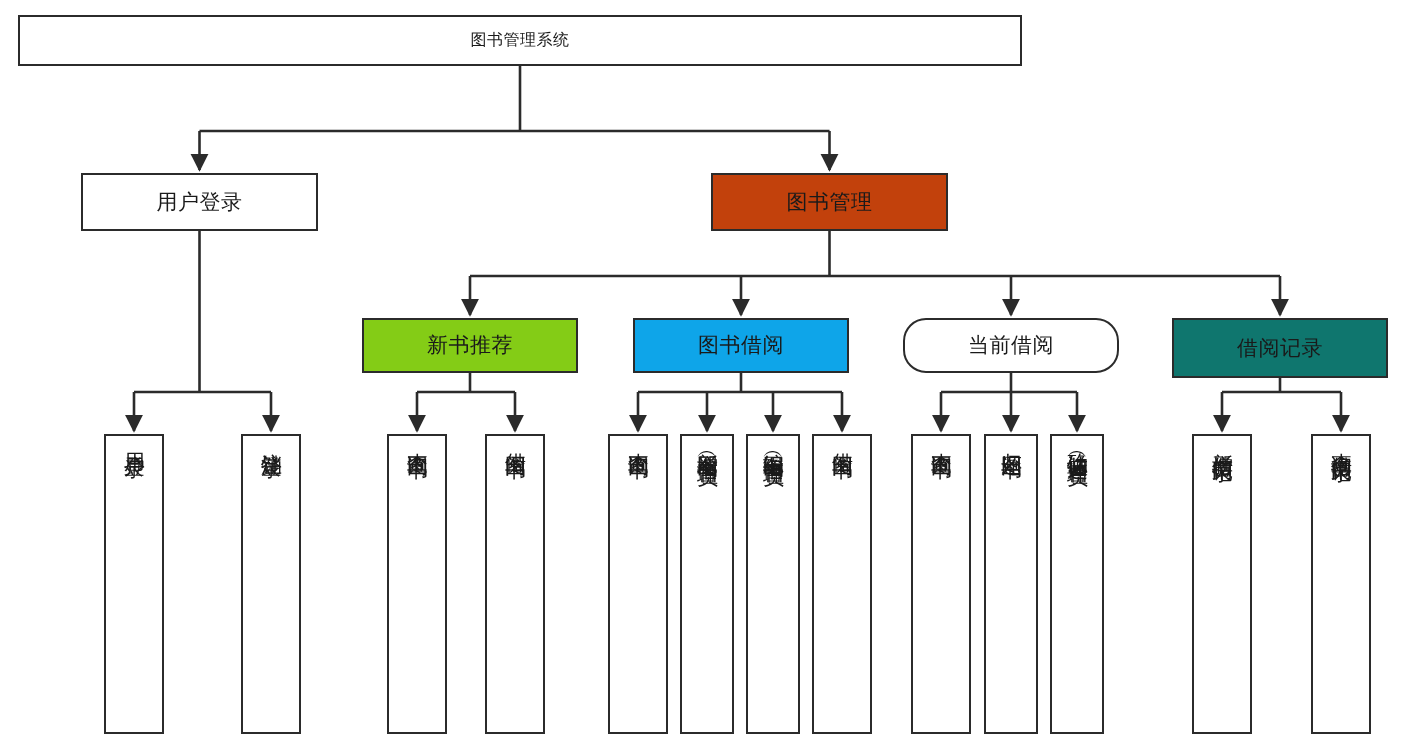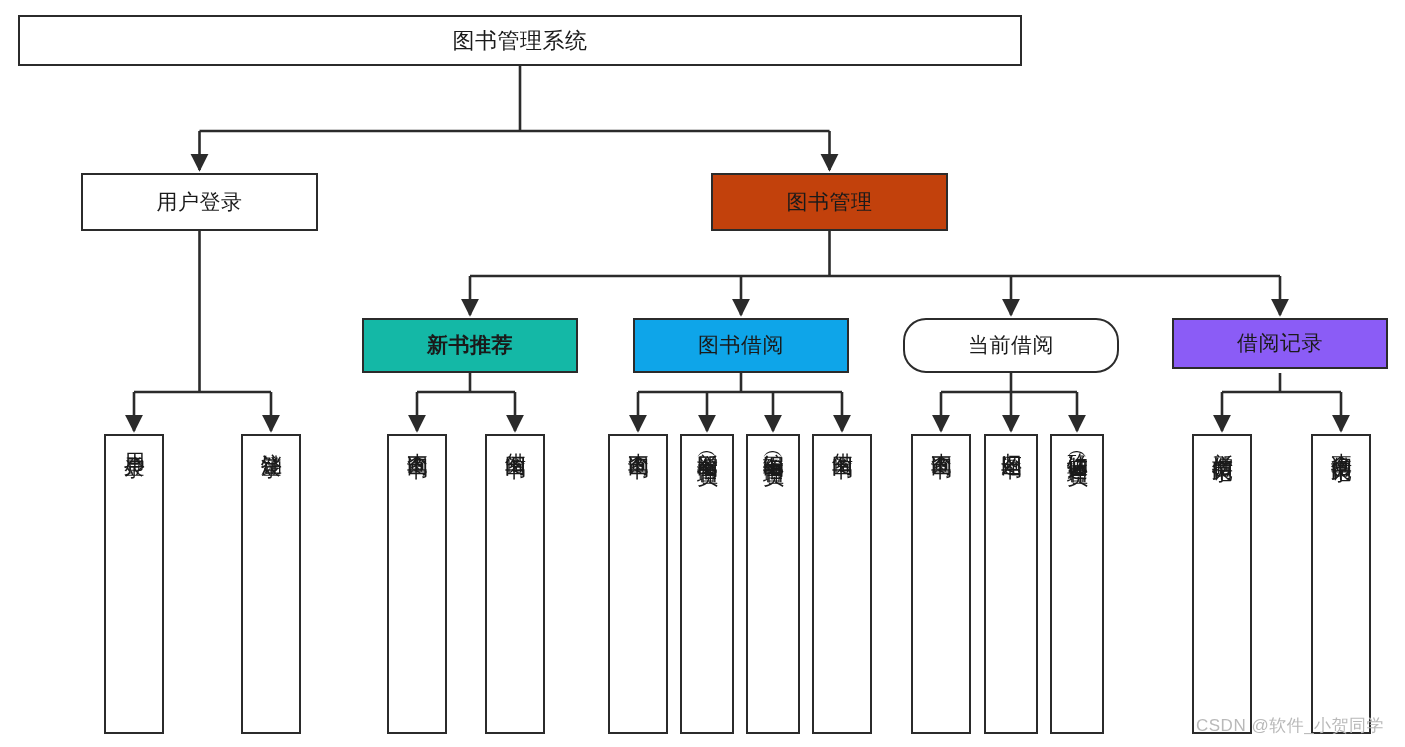--- a/index.html
+++ b/index.html
@@ -48,21 +48,21 @@
   }
   .node.vertical .label {
     writing-mode: vertical-rl;
     text-orientation: upright;
     -webkit-writing-mode: vertical-rl;
     font-size: 21px;
     line-height: 1.18;
     letter-spacing: 2px;
     white-space: nowrap;
   }
-  .node.root .label { font-size: 22px; }
+  .node.root .label { font-size: 16px; }
   .watermark {
     position: absolute;
     font-size: 17px;
     color: #b9b9b9;
     white-space: nowrap;
     letter-spacing: 0.5px;
   }
 </style>
 </head>
 <body>
@@ -115,30 +115,30 @@
   <div id="node-layer">
       <div class="node root" style="left: 18px; top: 15px; width: 1004px; height: 51px; border-color: rgb(43, 43, 43); background: rgb(255, 255, 255);">
         <span class="label">图书管理系统</span>
       </div>
       <div class="node" style="left: 81px; top: 173px; width: 237px; height: 58px; border-color: rgb(43, 43, 43); background: rgb(255, 255, 255);">
         <span class="label">用户登录</span>
       </div>
       <div class="node" style="left: 711px; top: 173px; width: 237px; height: 58px; border-color: rgb(43, 43, 43); background: #c2410c;">
         <span class="label">图书管理</span>
       </div>
-      <div class="node" style="left: 362px; top: 318px; width: 216px; height: 55px; border-color: rgb(43, 43, 43); background: #14b8a6; font-weight: bold;">
+      <div class="node" style="left: 362px; top: 318px; width: 216px; height: 55px; border-color: rgb(43, 43, 43); background: #84cc16;">
         <span class="label">新书推荐</span>
       </div>
       <div class="node" style="left: 633px; top: 318px; width: 216px; height: 55px; border-color: rgb(43, 43, 43); background: #0ea5e9;">
         <span class="label">图书借阅</span>
       </div>
       <div class="node" style="left: 903px; top: 318px; width: 216px; height: 55px; border-color: rgb(43, 43, 43); background: rgb(255, 255, 255); border-radius: 23px;">
         <span class="label">当前借阅</span>
       </div>
-      <div class="node" style="left: 1172px; top: 318px; width: 216px; height: 51px; border-color: rgb(43, 43, 43); background: #8b5cf6;">
+      <div class="node" style="left: 1172px; top: 318px; width: 216px; height: 60px; border-color: rgb(43, 43, 43); background: #0f766e;">
         <span class="label">借阅记录</span>
       </div>
       <div class="node vertical" style="left: 104px; top: 434px; width: 60px; height: 300px; border-color: rgb(43, 43, 43); background: rgb(255, 255, 255);">
         <span class="label">用户登录</span>
       </div>
       <div class="node vertical" style="left: 241px; top: 434px; width: 60px; height: 300px; border-color: rgb(43, 43, 43); background: rgb(255, 255, 255);">
         <span class="label">注销登录</span>
       </div>
       <div class="node vertical" style="left: 387px; top: 434px; width: 60px; height: 300px; border-color: rgb(43, 43, 43); background: rgb(255, 255, 255);">
         <span class="label">查询图书</span>
@@ -168,15 +168,14 @@
         <span class="label">确认归还（管理员）</span>
       </div>
       <div class="node vertical" style="left: 1192px; top: 434px; width: 60px; height: 300px; border-color: rgb(43, 43, 43); background: rgb(255, 255, 255);">
         <span class="label">新增借阅记录</span>
       </div>
       <div class="node vertical" style="left: 1311px; top: 434px; width: 60px; height: 300px; border-color: rgb(43, 43, 43); background: rgb(255, 255, 255);">
         <span class="label">查询借阅记录</span>
       </div>
     </div>
 
-  <div class="watermark" style="left:1196px; top:714px;">CSDN @软件_小贺同学</div>
 
 </div>
 
 </body></html>

